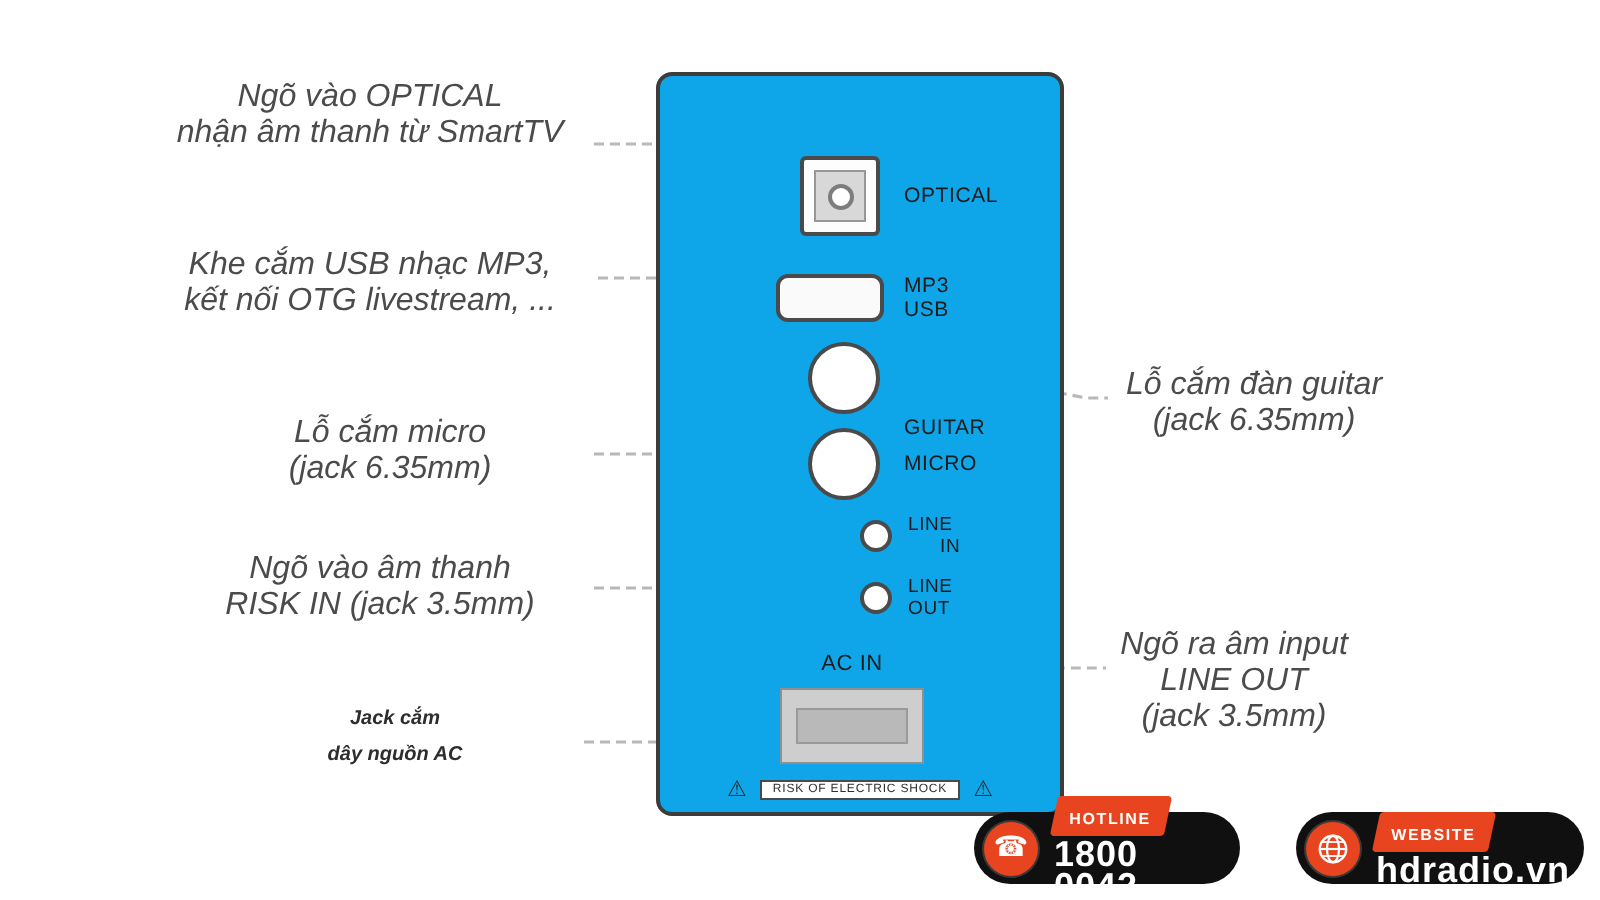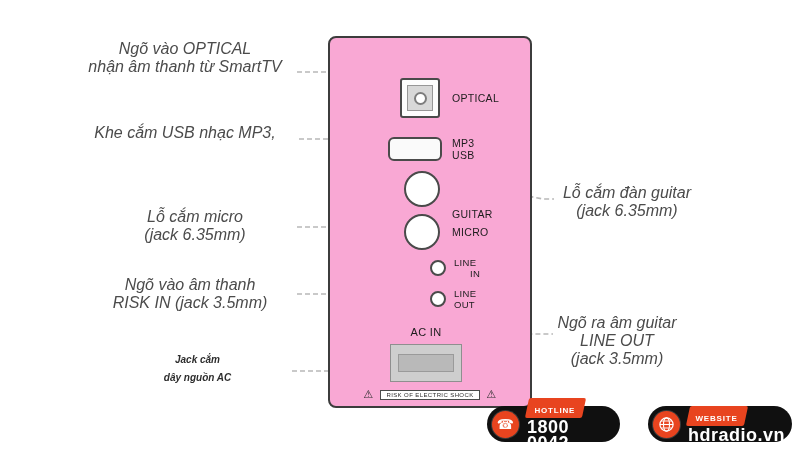--- a/index.html
+++ b/index.html
@@ -5,21 +5,21 @@
   * { margin:0; padding:0; box-sizing:border-box; }
   html,body { background:#fff; }
   body { width:800px; height:450px; font-family:"Liberation Sans", sans-serif; }
   .stage { position:relative; width:800px; height:450px; background:#fff; overflow:hidden; }
 
   .connectors { position:absolute; left:0; top:0; width:800px; height:450px; pointer-events:none; }
   .connectors polyline { fill:none; stroke:#b8b8b8; stroke-width:1.6; stroke-dasharray:5 3; }
 
   
   .panel { position:absolute; left:328px; top:36px; width:204px; height:372px;
-           border:2px solid #3c3c3c; border-radius:8px; background:#f9a8d4; }
+           border:2px solid #3c3c3c; border-radius:8px; background:#0ea5e9; }
 
   .port-label { position:absolute; font-size:10.5px; color:#1c1c1c; letter-spacing:.3px; line-height:11px; }
 
   .optical-outer { position:absolute; left:70px; top:40px; width:40px; height:40px;
                    border:2px solid #4a4a4a; border-radius:3px; background:#fdfdfd;
                    display:flex; align-items:center; justify-content:center; }
   .optical-inner { width:26px; height:26px; background:#d8d8d8; border:1px solid #979797;
                    display:flex; align-items:center; justify-content:center; }
   .optical-dot   { width:13px; height:13px; border-radius:50%; background:#fff; border:2px solid #7d7d7d; }
 
@@ -114,20 +114,21 @@
     </div>
   </div>
 
   <div class="note" style="left:75px; top:40px; width:220px;">
     <div>Ngõ vào OPTICAL</div>
     <div>nhận âm thanh từ SmartTV</div>
   </div>
 
   <div class="note" style="left:75px; top:124px; width:220px;">
     <div>Khe cắm USB nhạc MP3,</div>
+    <div>kết nối OTG livestream, ...</div>
   </div>
 
   <div class="note" style="left:95px; top:208px; width:200px;">
     <div>Lỗ cắm micro</div>
     <div>(jack 6.35mm)</div>
   </div>
 
   <div class="note" style="left:85px; top:276px; width:210px;">
     <div>Ngõ vào âm thanh</div>
     <div>RISK IN (jack 3.5mm)</div>
@@ -137,21 +138,21 @@
     <div>Jack cắm</div>
     <div>dây nguồn AC</div>
   </div>
 
   <div class="note" style="left:552px; top:184px; width:150px;">
     <div>Lỗ cắm đàn guitar</div>
     <div>(jack 6.35mm)</div>
   </div>
 
   <div class="note" style="left:552px; top:314px; width:130px;">
-    <div>Ngõ ra âm guitar</div>
+    <div>Ngõ ra âm input</div>
     <div>LINE OUT</div>
     <div>(jack 3.5mm)</div>
   </div>
 
   <div class="badge" style="left:487px; width:133px;">
     <div class="badge-circle">
       <span class="phone-glyph">☎</span>
     </div>
     <div class="badge-col">
       <div class="badge-tag">

